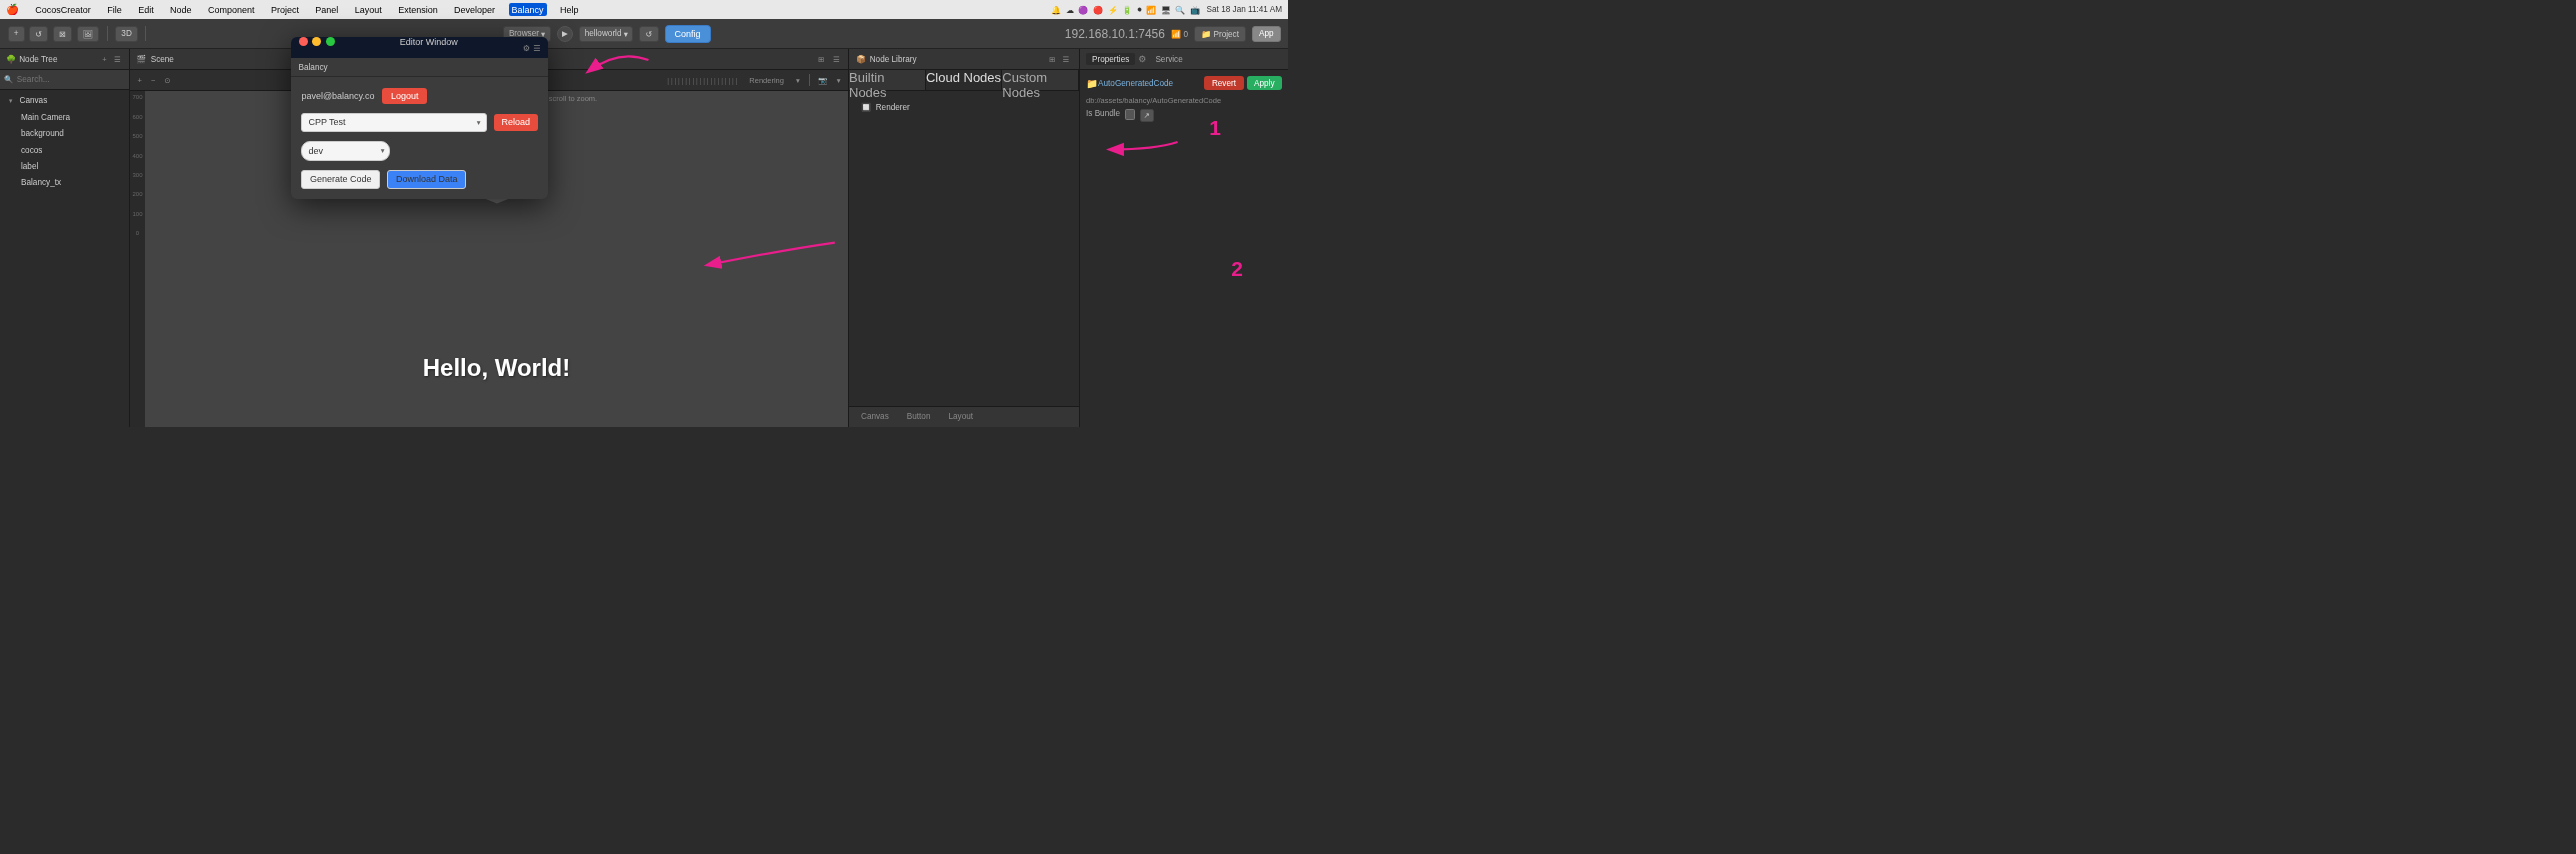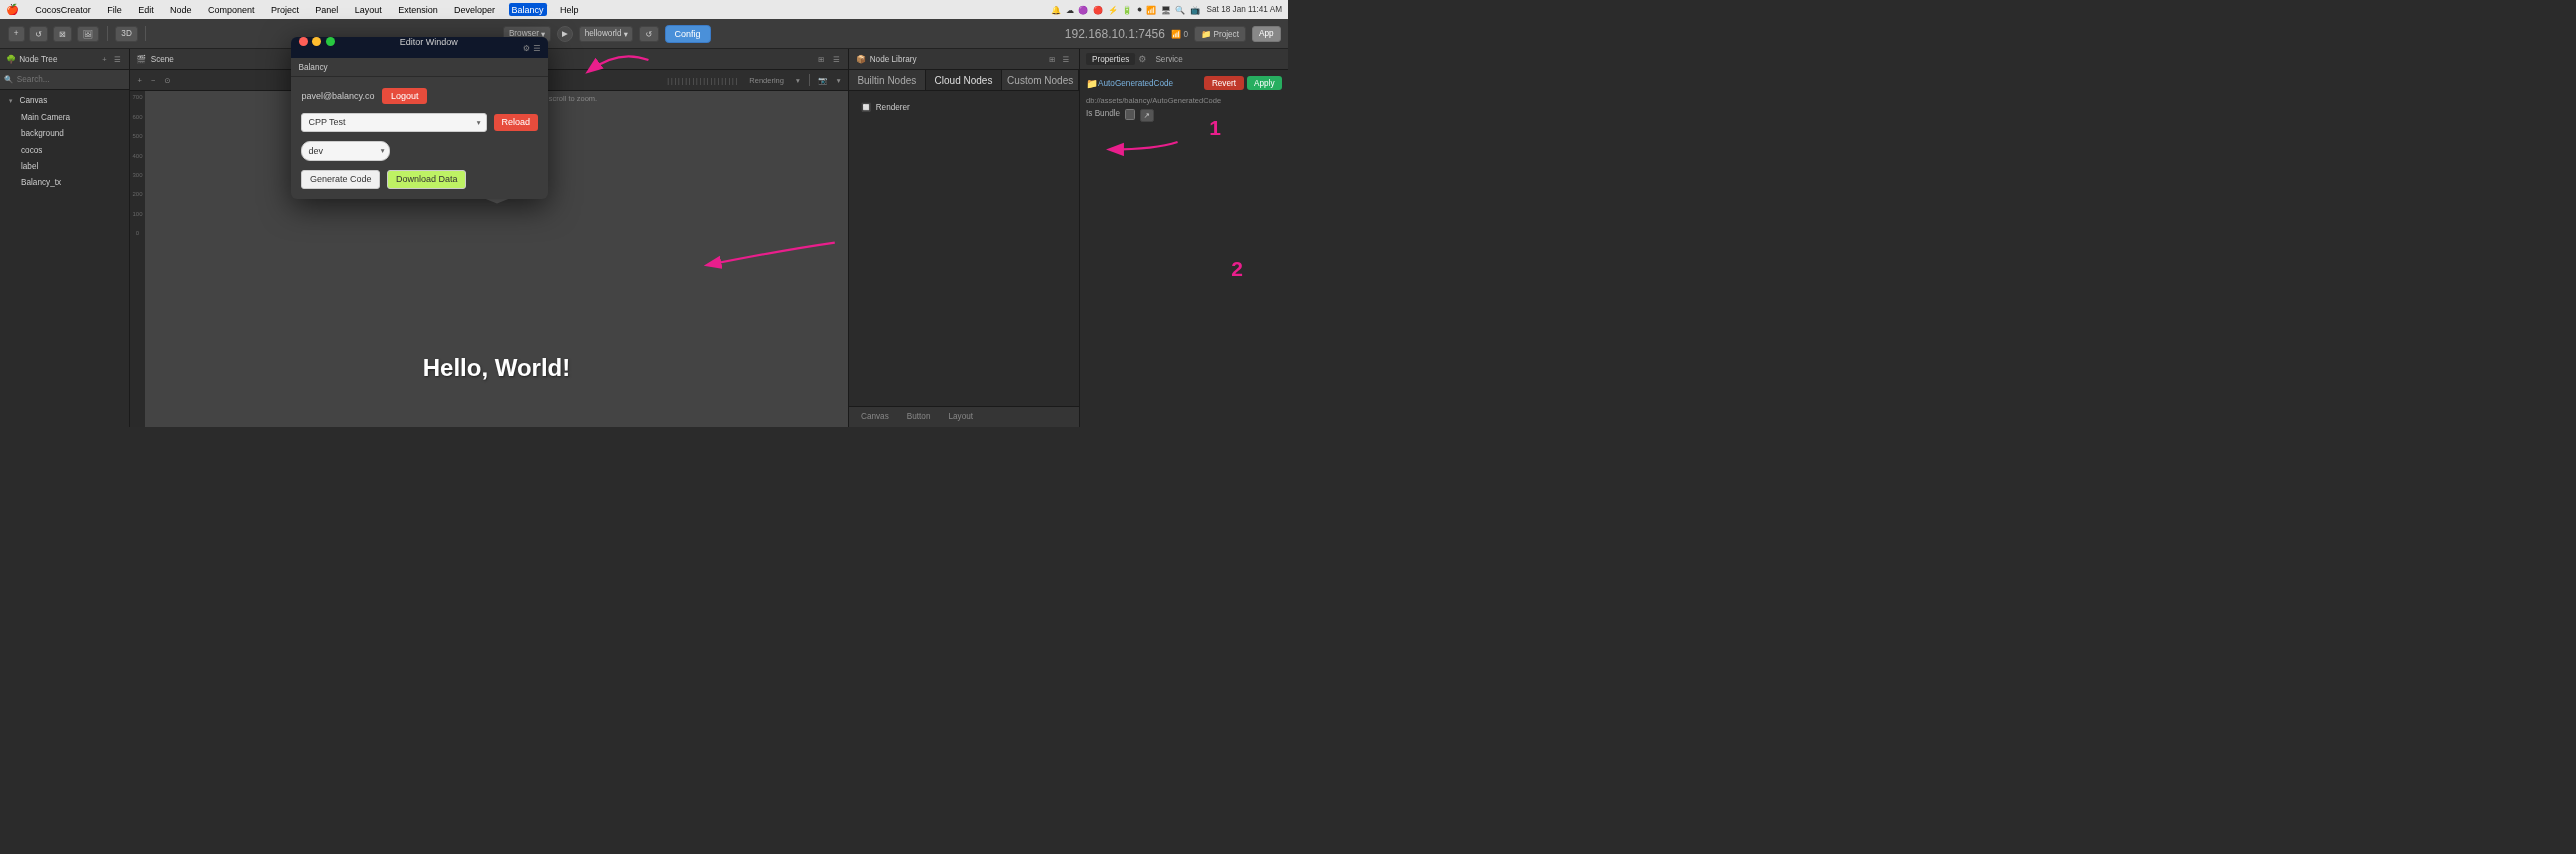--- a/index.html
+++ b/index.html
@@ -323,23 +323,22 @@
     }
     .node-lib-tabs {
       display: flex;
       height: 21px;
       background: #353535;
       border-bottom: 0.7px solid #1a1a1a;
     }
     .node-lib-tab {
       flex: 1;
       display: flex;
-      align-items: center;
       justify-content: center;
-      font-size: 10px;
+      font-size: 13px;
       color: #aaa;
       cursor: pointer;
       border-right: 0.7px solid #1a1a1a;
     }
     .node-lib-tab.active { background: #2b2b2b; color: #ddd; }
     .node-lib-content { flex: 1; padding: 6px; }
     .node-lib-item {
       display: flex;
       align-items: center;
       height: 19.4px;
@@ -544,21 +543,21 @@
     .generate-btn {
       background: #f0f0f0;
       border: 0.7px solid #ccc;
       border-radius: 3px;
       color: #333;
       font-size: 9px;
       padding: 3.7px 7.5px;
       cursor: pointer;
     }
     .download-btn {
-      background: #bef264;
+      background: #3b82f6;
       border: 0.7px solid #ccc;
       border-radius: 3px;
       color: #333;
       font-size: 9px;
       padding: 3.7px 7.5px;
       cursor: pointer;
     }
     .select-wrapper {
       position: relative;
       display: flex;

